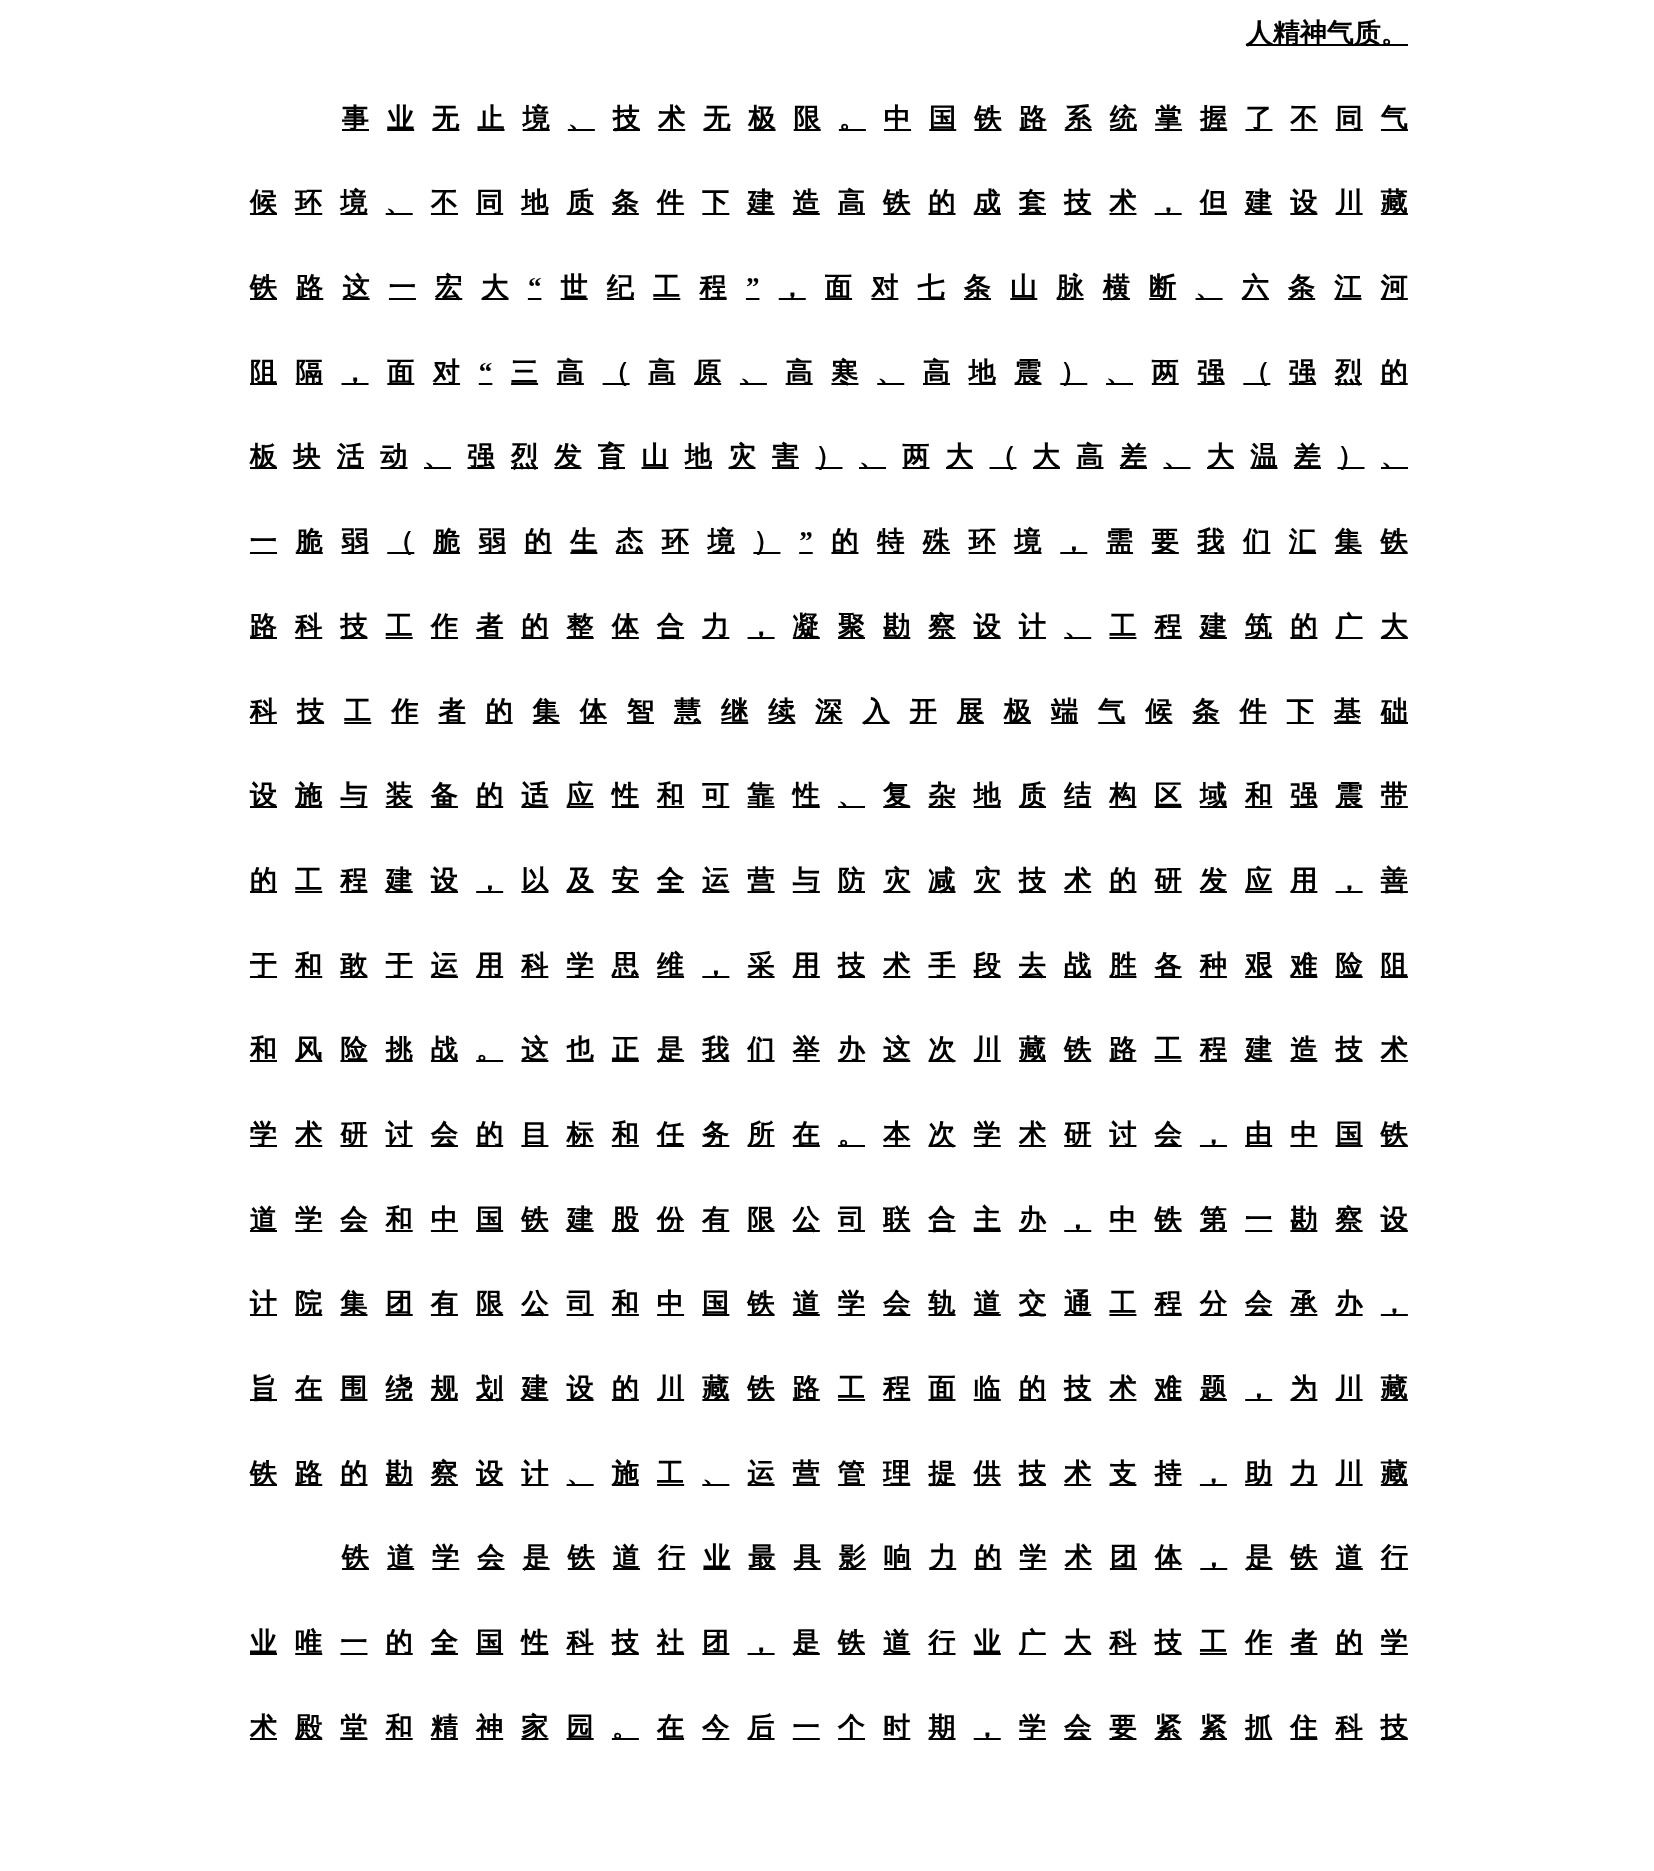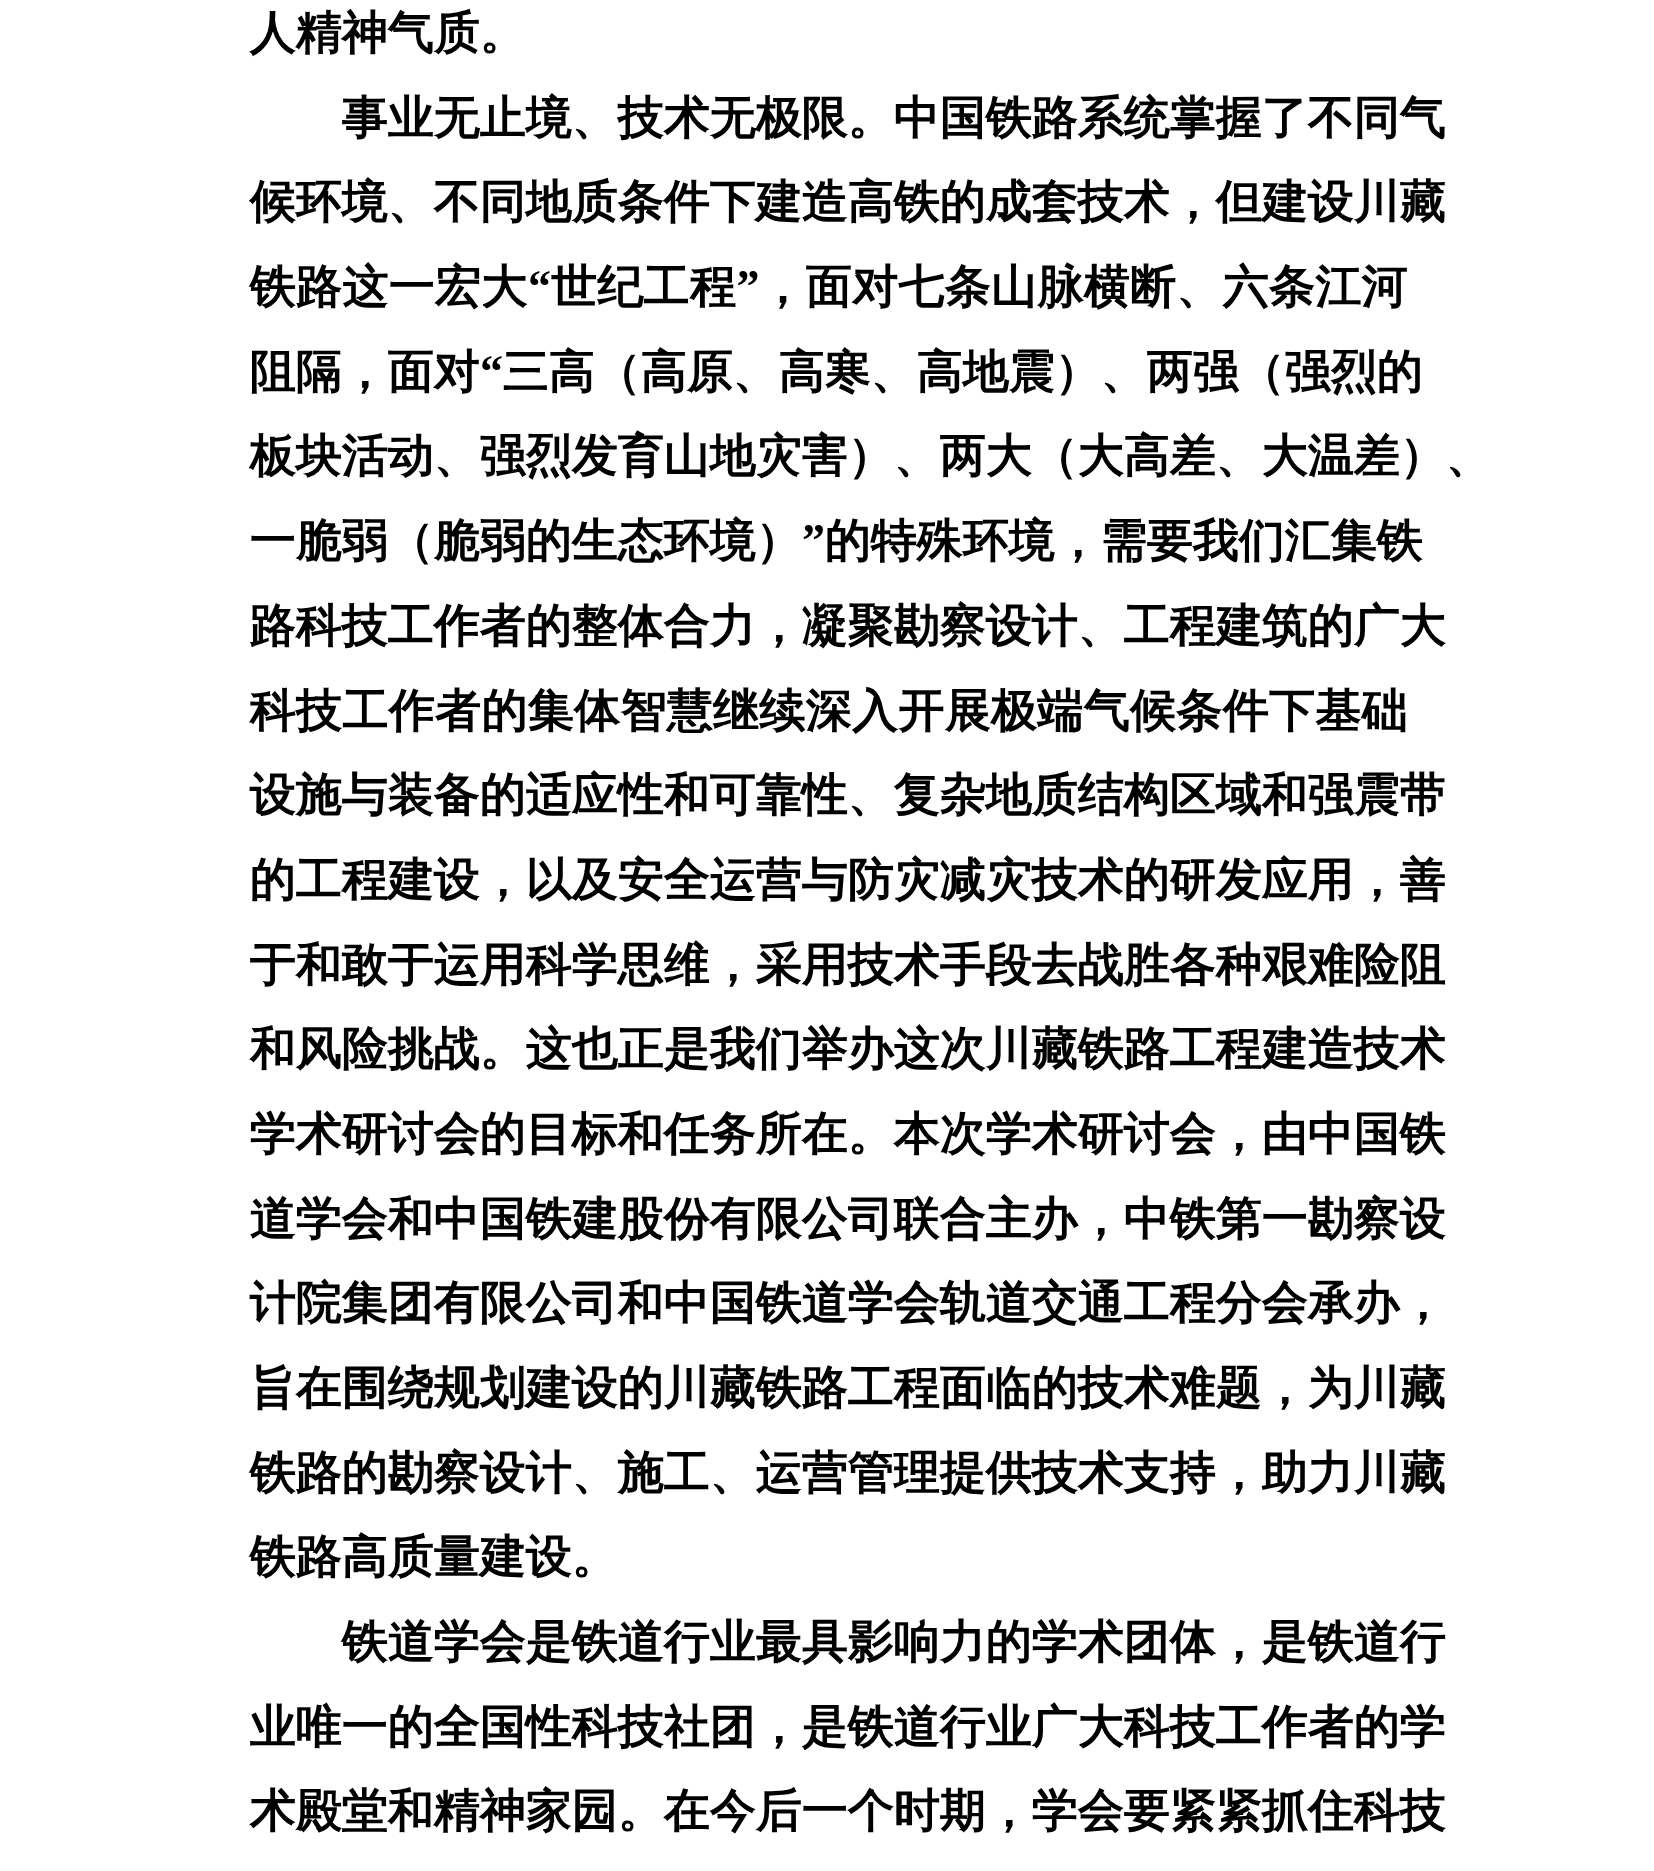--- a/index.html
+++ b/index.html
@@ -21,25 +21,26 @@
     color: #000000;
   }
   .text-block {
     position: absolute;
     left: 250px;
     top: 6px;
     width: 1158px;
   }
   .line {
     height: 84.7px;
-    font-size: 46px;
+    font-size: 27px;
     line-height: 54px;
     font-weight: 600;
     white-space: nowrap;
-    text-align: left;
+    text-align: right;
+    text-decoration: underline;
   }
   .line.justify {
     display: flex;
     justify-content: space-between;
   }
   .line.indent {
     padding-left: 92px;
   }
   .char {
     display: inline-block;
@@ -518,21 +519,20 @@
         <span class="char">技</span>
         <span class="char">术</span>
         <span class="char">支</span>
         <span class="char">持</span>
         <span class="char">，</span>
         <span class="char">助</span>
         <span class="char">力</span>
         <span class="char">川</span>
         <span class="char">藏</span>
       </div>
-      <div class="line">铁路高质量建设。</div>
       <div class="line indent justify">
         <span class="char">铁</span>
         <span class="char">道</span>
         <span class="char">学</span>
         <span class="char">会</span>
         <span class="char">是</span>
         <span class="char">铁</span>
         <span class="char">道</span>
         <span class="char">行</span>
         <span class="char">业</span>

